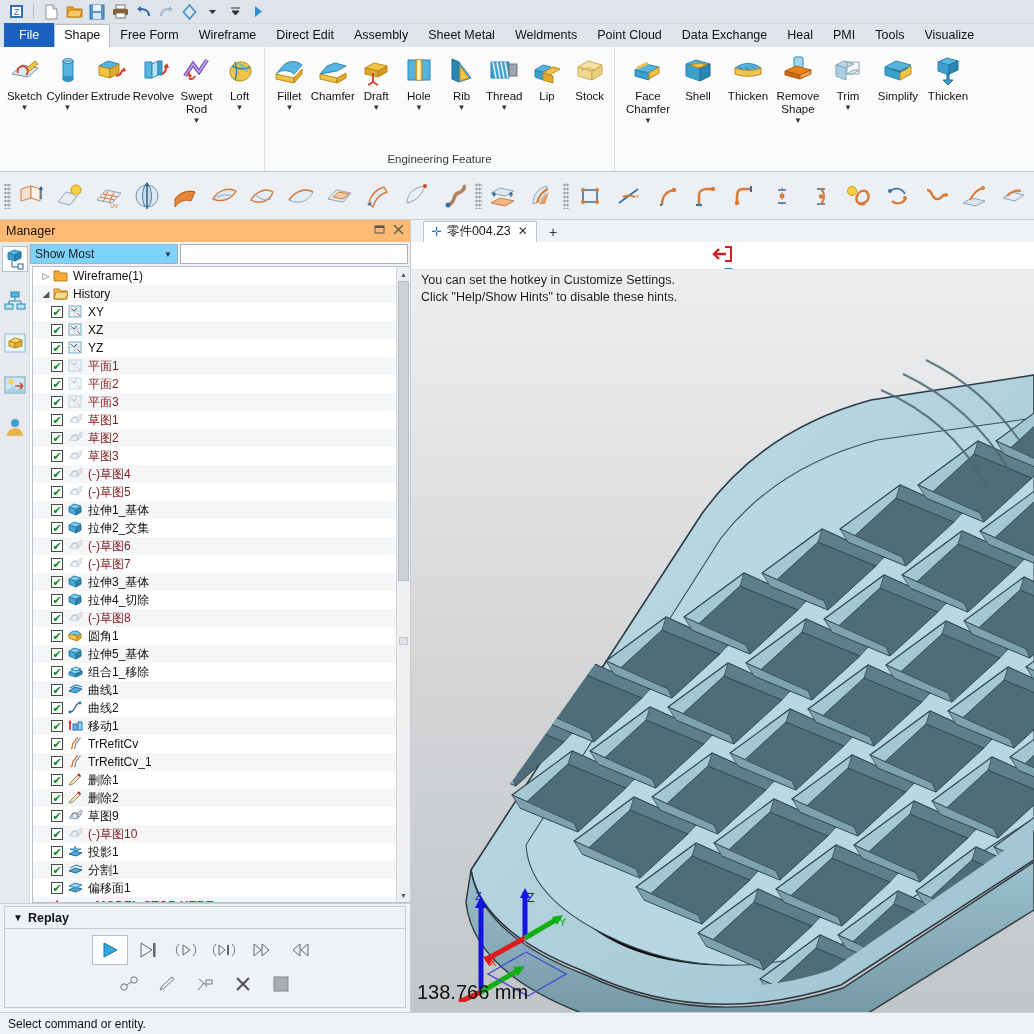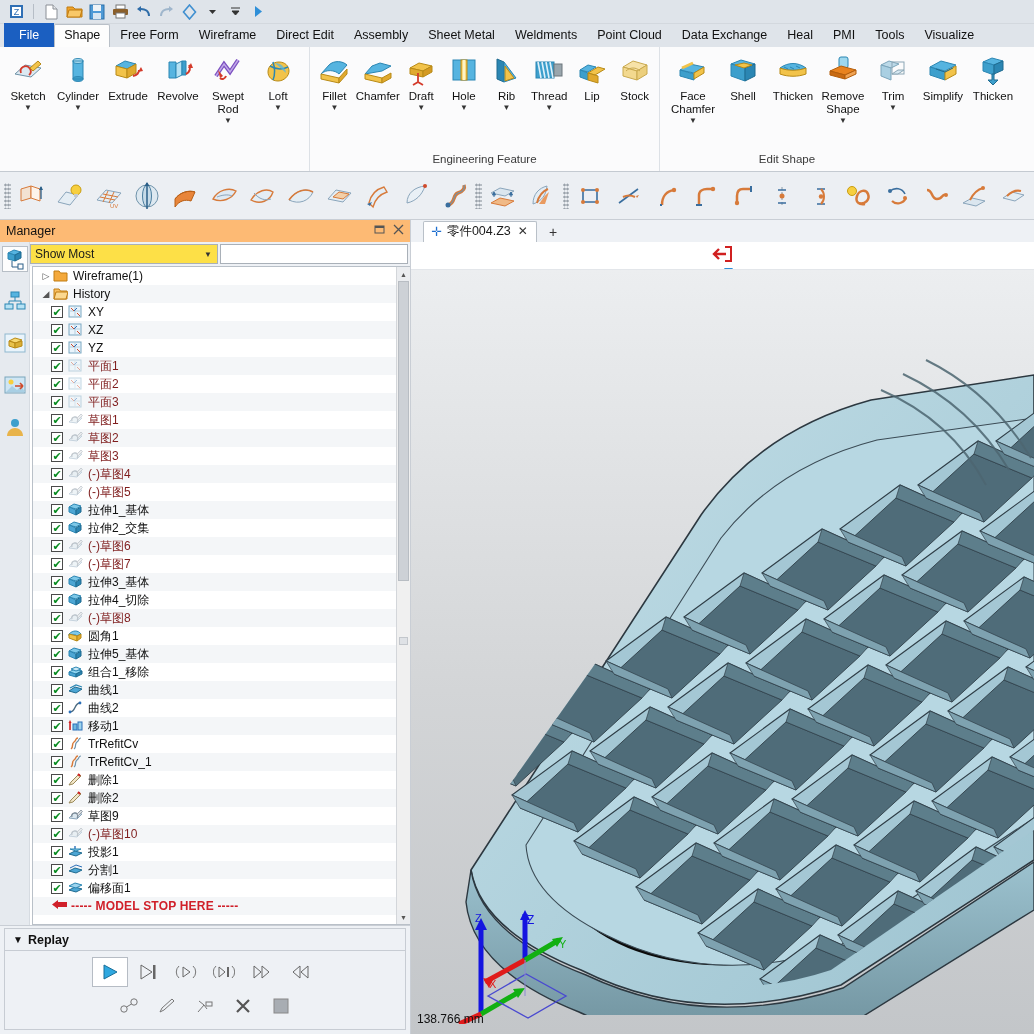--- a/index.html
+++ b/index.html
@@ -95,21 +95,21 @@
   .vtabs {
     width: 30px; background: #e6eaef; display: flex; flex-direction: column;
     align-items: center; padding-top: 4px; gap: 16px; border-right: 1px solid #d6dbe1;
   }
   .vtab { width: 26px; height: 26px; display: flex; align-items: center; justify-content: center; }
   .vtab.active { background: #fdfdfd; border: 1px solid #b7bec6; }
 
   .tree-col { flex: 1; display: flex; flex-direction: column; min-width: 0; background: #fff; }
   .filterbar { height: 24px; display: flex; background: #eef1f5; padding: 2px 2px 2px 0; }
   .dd {
-    width: 188px; height: 20px; background: #fde047; border: 1px solid #a9b0b8;
+    width: 148px; height: 20px; background: #7dd3fc; border: 1px solid #a9b0b8;
     display: flex; align-items: center; padding: 0 4px; font-size: 12px; position: relative;
   }
   .dd .arrow { position: absolute; right: 5px; font-size: 8px; color: #333; }
   .srch {
     flex: 1; height: 20px; background: #fff; border: 1px solid #a9b0b8; margin-left: 2px;
     font-size: 12px; padding: 0 4px;
   }
 
   .tree-wrap { flex: 1; position: relative; overflow: hidden; background: #fff;
     border: 1px solid #b9c0c8; border-right: none; margin-left: 2px; }
@@ -191,21 +191,21 @@
 
   .canvas {
     flex: 1; position: relative; overflow: hidden;
     background: linear-gradient(180deg, #eceef0 0%, #d3d5d7 55%, #c3c6c9 100%);
   }
   .hint {
     position: absolute; left: 10px; top: 2px; font-size: 12.5px; color: #1a1a1a;
     line-height: 17px; z-index: 5; white-space: pre-line; text-shadow: 0 0 2px #fff;
   }
   .dimlabel {
-    position: absolute; left: 6px; bottom: 8px; font-size: 12px; color: #111; z-index: 6;
+    position: absolute; left: 6px; bottom: 8px; font-size: 20px; color: #111; z-index: 6;
   }
   .model { position: absolute; inset: 0; }
 
   
   .statusbar {
     height: 22px; background: #eef1f5; border-top: 1px solid #c9ced5;
     display: flex; align-items: center; padding-left: 8px; font-size: 12px; color: #111;
   }
 </style>
 </head>
@@ -295,21 +295,21 @@
     <div class="tab">Point Cloud</div>
     <div class="tab">Data Exchange</div>
     <div class="tab">Heal</div>
     <div class="tab">PMI</div>
     <div class="tab">Tools</div>
     <div class="tab">Visualize</div>
   </div>
 
   <div class="ribbon-body">
 
-    <div class="rgroup" style="width:310px">
+    <div class="rgroup" style="width:265px">
       <div class="rg-items">
         <div class="rbtn">
           <span class="ico">
             <svg width="34" height="34" viewBox="0 0 34 34">
                 <path d="M4 20l10-9 16 3-10 9z" fill="#dce9f2" stroke="#6f93a8"></path>
                 <path d="M10 19a5 5 0 1 1 8 2" fill="none" stroke="#d43a2a" stroke-width="1.8"></path>
                 <path d="M19 14l8-7 3 3-8 7z" fill="#f2c34a" stroke="#b88a16"></path>
               </svg>
           </span>
           <span class="lbl">Sketch</span>
@@ -550,21 +550,20 @@
             <svg width="34" height="34" viewBox="0 0 34 34">
                 <path d="M7 8l9-4 11 3-9 4z" fill="#56b4e0" stroke="#2b86b3"></path>
                 <path d="M7 8v9l11 4V11z" fill="#3d9fcc" stroke="#2b86b3"></path>
                 <path d="M18 11l9-4v9l-9 4z" fill="#2b86b3" stroke="#1f6b90"></path>
                 <path d="M16 20v6h-4l5 5 5-5h-4v-6z" fill="#3d9fcc" stroke="#1f6b90"></path>
               </svg>
           </span>
           <span class="lbl">Thicken</span>
         </div>
       </div>
-      <div class="rg-title" style="margin-right:120px">Edit Shape</div>
     </div>
   </div>
 
   <div class="tool2">
     <div class="dots"></div>
     <div class="t2i">
         <svg width="30" height="30" viewBox="0 0 30 30">
           <path d="M4 20V8l10-3v12z" fill="#f3e2d2" stroke="#d77a3a"></path>
           <path d="M14 17V5l9 3v12z" fill="#fdf3ea" stroke="#d77a3a"></path>
           <path d="M24 18V6" stroke="#2b5f88" stroke-width="1.3"></path>
@@ -1340,20 +1339,22 @@
         <div class="vi">
           <svg width="24" height="22" viewBox="0 0 24 22">
               <path d="M3 8l9-5 9 4-9 5z" fill="#5eb6de" stroke="#2b86b3"></path>
               <path d="M3 8v7l9 5v-7z" fill="#9ad5ee" stroke="#2b86b3"></path>
               <path d="M12 13l9-5v7l-9 5z" fill="#3e9ecb" stroke="#1f6b90"></path>
             </svg>
         </div>
       </div>
 
       <div class="canvas">
+        <div class="hint">You can set the hotkey in Customize Settings.
+Click "Help/Show Hints" to disable these hints.</div>
 
         <svg class="model" viewBox="0 0 623 745" preserveAspectRatio="none">
           <defs>
             <linearGradient id="topFace" x1="0" y1="0" x2="1" y2="1">
               <stop offset="0" stop-color="#c3dfe8"></stop>
                 <stop offset="1" stop-color="#9dc3d0"></stop>
             </linearGradient>
             <linearGradient id="sideFace" x1="0" y1="0" x2="0" y2="1">
               <stop offset="0" stop-color="#9cc2cf"></stop>
                 <stop offset="1" stop-color="#6e909c"></stop>
@@ -1609,13 +1610,16 @@
           <text x="106" y="44" font-size="11" fill="#12b012" font-family="Liberation Sans">Y</text>
           <text x="36" y="84" font-size="11" fill="#e01b1b" font-family="Liberation Sans">X</text>
           <text x="22" y="18" font-size="11" fill="#1414e0" font-family="Liberation Sans">Z</text>
         </svg>
 
         <div class="dimlabel">138.766 mm</div>
       </div>
     </div>
   </div>
 
+  <div class="statusbar">
+    <span>Select command or entity.</span>
+  </div>
 </div>
 
 </body></html>

